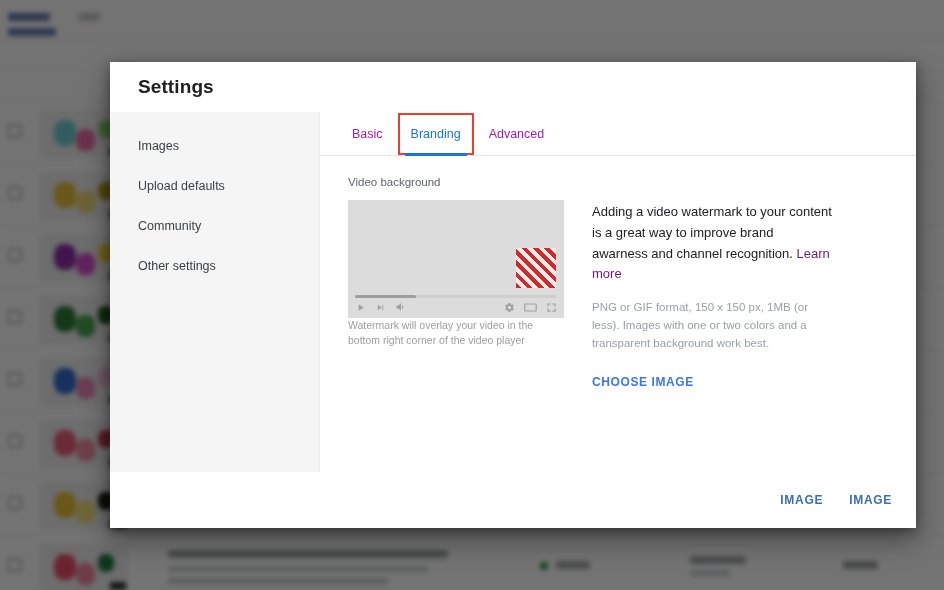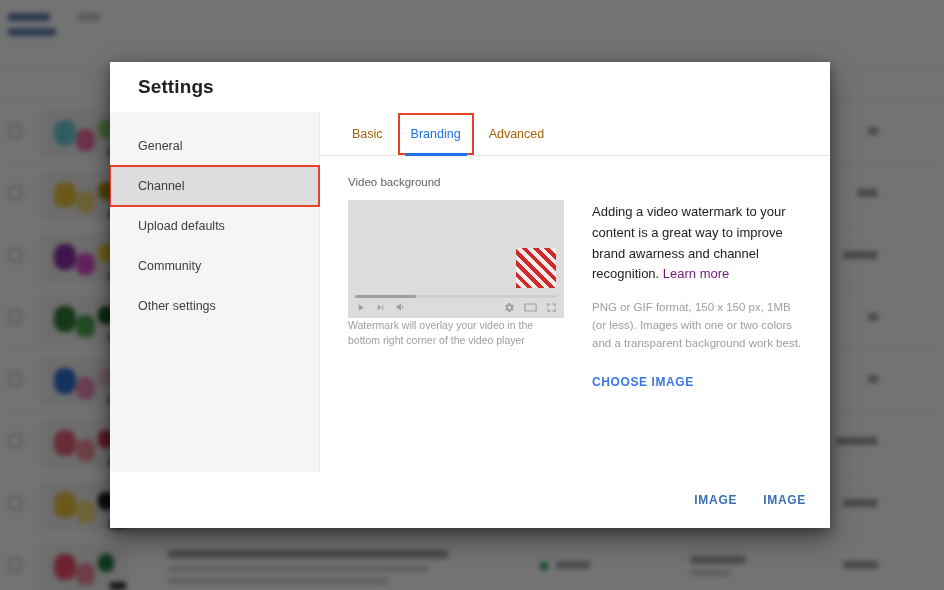--- a/index.html
+++ b/index.html
@@ -109,21 +109,21 @@
 
   
   #scrim {
     position: absolute; inset: 0;
     background: rgba(0,0,0,0.55);
   }
 
   
   #modal {
     position: absolute;
-    left: 110px; top: 62px; width: 720px; height: 466px;
+    left: 110px; top: 62px; width: 806px; height: 466px;
     background: #ffffff;
     box-shadow: 0 11px 26px rgba(0,0,0,.42), 0 3px 10px rgba(0,0,0,.3);
     display: flex; flex-direction: column;
     overflow: hidden;
   }
   .modal-header {
     height: 50px; flex: 0 0 50px;
     display: flex; align-items: center;
     padding-left: 28px;
     background: #fff;
@@ -164,21 +164,21 @@
     display: flex; flex-direction: column; min-width: 0;
   }
   .tabs-row {
     height: 44px; flex: 0 0 44px;
     display: flex; align-items: center;
     padding-left: 18px;
     border-bottom: 1px solid #e6e6e6;
     position: relative;
   }
   .tab {
-    font-size: 12.5px; color: #a16207;
+    font-size: 12.5px; color: #a21caf;
     padding: 0 14px; height: 44px; line-height: 44px;
     position: relative; cursor: pointer;
   }
   .tab.active { color: #1a73e8; }
   .tab.active::after {
     content: ""; position: absolute;
     left: 8px; right: 8px; bottom: 0; height: 2.5px; background: #1a73e8;
   }
   .tab.annotated {
     outline: 2.5px solid #e8402a;
@@ -428,24 +428,21 @@
 <div id="modal">
 
   <div class="modal-header">
     <div class="modal-title">Settings</div>
   </div>
 
   <div class="modal-body">
 
     <nav class="side-nav" id="side-nav">
         <div class="side-item">
-          <span>General</span>
-        </div>
-        <div class="side-item active annotated">
-          <span>Channel</span>
+          <span>Images</span>
         </div>
         <div class="side-item">
           <span>Upload defaults</span>
         </div>
         <div class="side-item">
           <span>Community</span>
         </div>
         <div class="side-item">
           <span>Other settings</span>
         </div>

